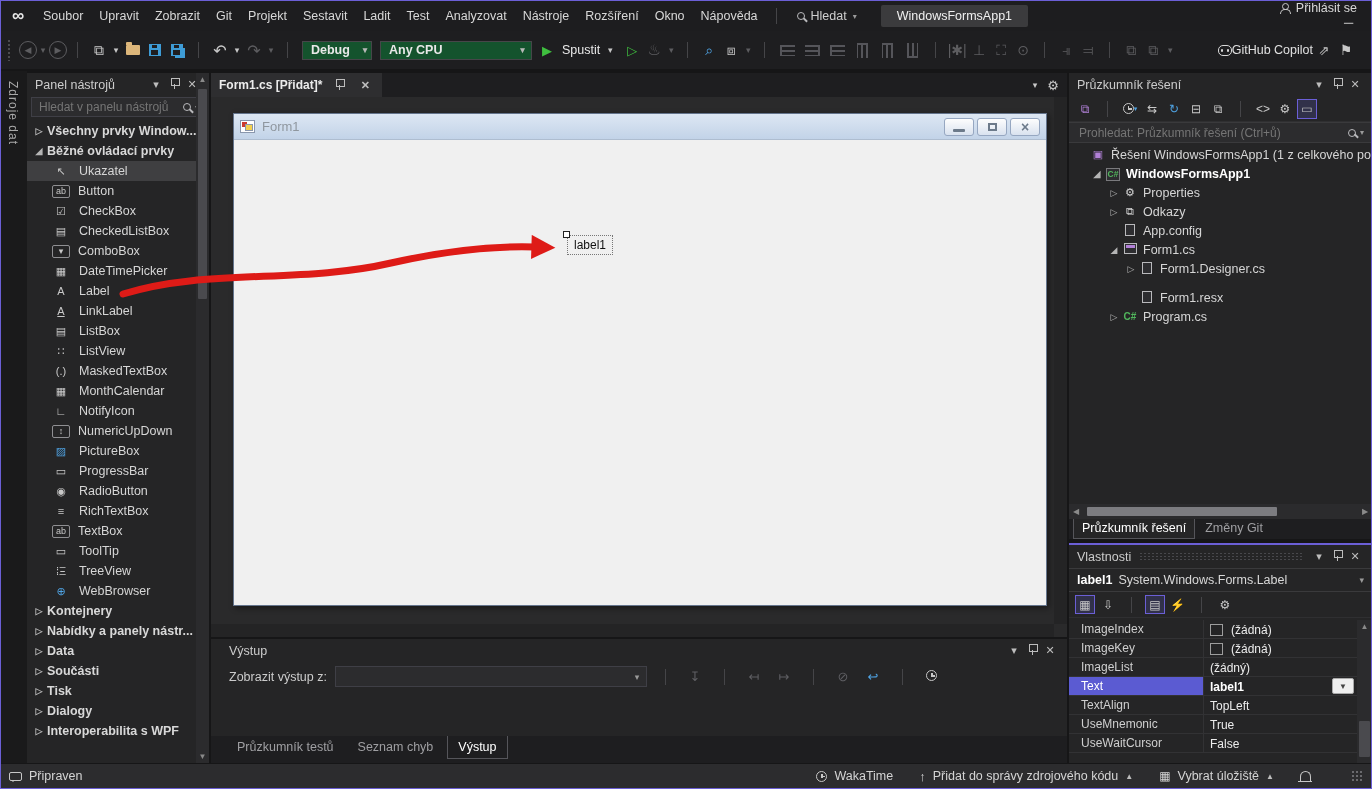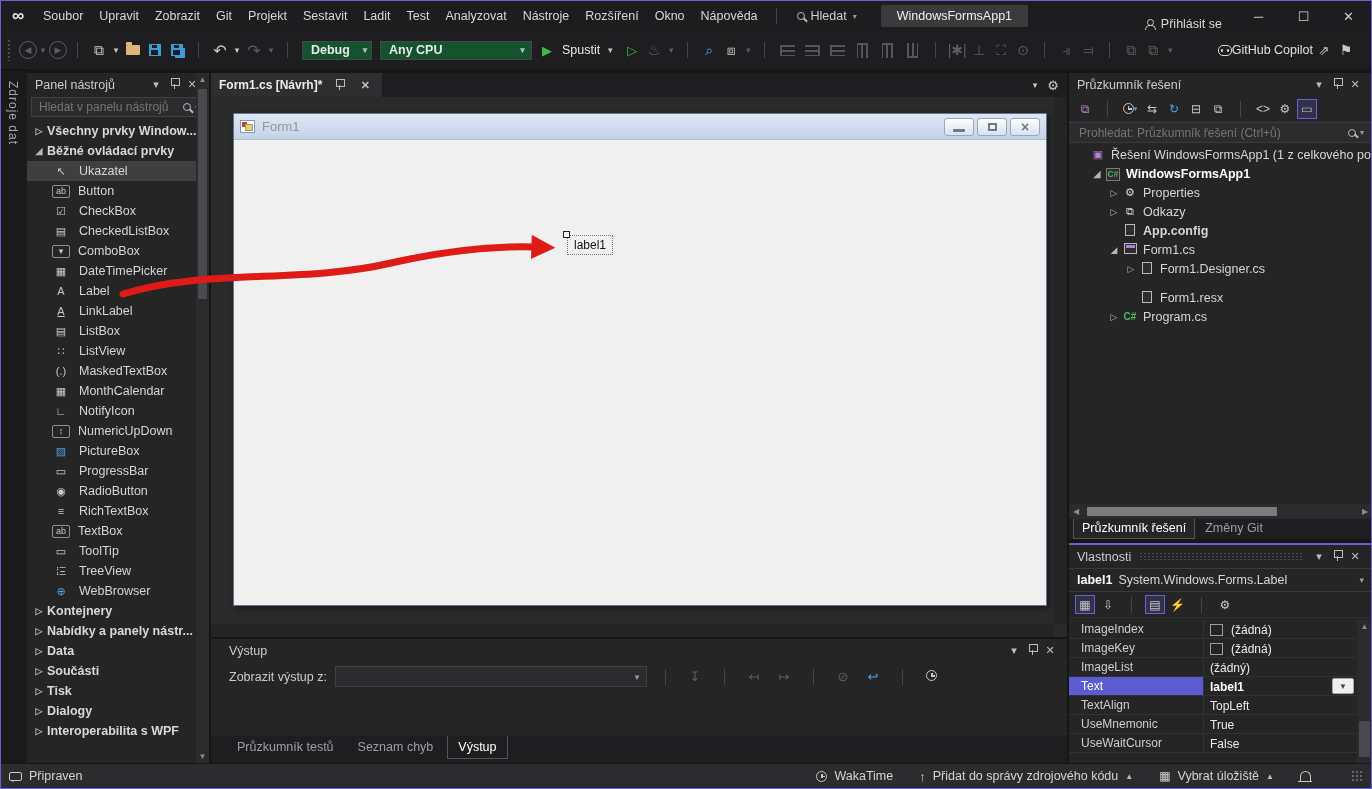--- a/index.html
+++ b/index.html
@@ -11,21 +11,21 @@
     -webkit-font-smoothing:antialiased;
   }
   
   .titlebar{position:absolute;left:0;top:0;right:0;height:30px;background:#1d1d1f;display:flex;align-items:center;}
   .vslogo{width:34px;text-align:center;font-size:17px;font-weight:bold;color:#e6e6e6;font-style:italic;}
   .menubar{display:flex;align-items:center;height:100%;}
   .menu-item{padding:0 8px;line-height:30px;color:#d8d8d8;font-size:12.5px;cursor:default;}
   .tb-div{width:1px;height:16px;background:#454548;margin:0 10px;}
   .tb-search{display:flex;align-items:center;gap:6px;color:#cfcfcf;font-size:12.5px;padding:0 10px;}
   .proj-badge{background:#3b3b3d;color:#f0f0f0;font-size:12.5px;padding:4px 16px;border-radius:2px;margin-left:14px;}
-  .title-right{margin-left:auto;display:flex;align-items:flex-end;height:100%;}
+  .title-right{margin-left:auto;display:flex;align-items:flex-end;height:100%;flex-direction:column;}
   .signin{display:flex;align-items:center;gap:6px;font-size:12.5px;color:#d8d8d8;padding:0 14px;}
   .winbtn{width:45px;height:30px;display:flex;align-items:center;justify-content:center;color:#cfcfcf;font-size:13px;}
   
   .toolbar{position:absolute;left:0;top:30px;right:0;height:40px;background:#1e1e20;display:flex;align-items:center;padding:0 6px;border-bottom:2px solid #161617;}
   .grip{width:4px;height:22px;margin-right:8px;background-image:radial-gradient(#4c4c4f 1px,transparent 1.1px);background-size:4px 4px;}
   .tico{min-width:20px;height:24px;display:flex;align-items:center;justify-content:center;font-size:14px;color:#c8c8c8;margin:0 1px;}
   .tico.dim{color:#5d5d60;}
   .tico.small{min-width:10px;font-size:9px;}
   .navcirc{width:18px;height:18px;border:1.5px solid #5d5d60;border-radius:50%;display:flex;align-items:center;justify-content:center;font-size:9px;color:#5d5d60;}
   .combo{height:19px;background:#14532d;border:1px solid #464649;display:flex;align-items:center;font-size:12.5px;color:#e8e8e8;margin:0 4px;font-weight:bold;}
@@ -440,21 +440,21 @@
       <div class="tbx-sb">
         <div class="sb-arr">▲</div>
         <div class="sb-thumb" style="top:16px;height:210px;"></div>
         <div class="sb-arr" style="position:absolute;bottom:0;left:0;right:0;">▼</div>
       </div>
     </div>
 
     <div class="editor">
       <div class="tabstrip">
         <div class="doc-tab">
-          <span>Form1.cs [Návrh]*</span>
+          <span>Form1.cs [Přidat]*</span>
           <span class="hico"><span class="ico-pin"></span></span>
           <span class="hico">✕</span>
         </div>
         <div class="tabstrip-right">
           <span style="font-size:9px">▾</span>
           <span>⚙</span>
         </div>
       </div>
 
       <div class="designer">
@@ -564,21 +564,21 @@
             <div class="tree-row" style="padding-left: 38px;">
               <span class="tr-exp">▷</span>
               <span class="tr-ico">⚙</span>
               <span>Properties</span>
             </div>
             <div class="tree-row" style="padding-left: 38px;">
               <span class="tr-exp">▷</span>
               <span class="tr-ico">⧉</span>
               <span>Odkazy</span>
             </div>
-            <div class="tree-row" style="padding-left: 38px; font-weight: bold;">
+            <div class="tree-row" style="padding-left: 38px;">
               <span class="tr-exp"></span>
               <span class="tr-ico"><span class="ico-doc"></span></span>
               <span>App.config</span>
             </div>
             <div class="tree-row" style="padding-left: 38px;">
               <span class="tr-exp">◢</span>
               <span class="tr-ico"><span class="ico-formfile"></span></span>
               <span>Form1.cs</span>
             </div>
             <div class="tree-row" style="padding-left: 55px;">

